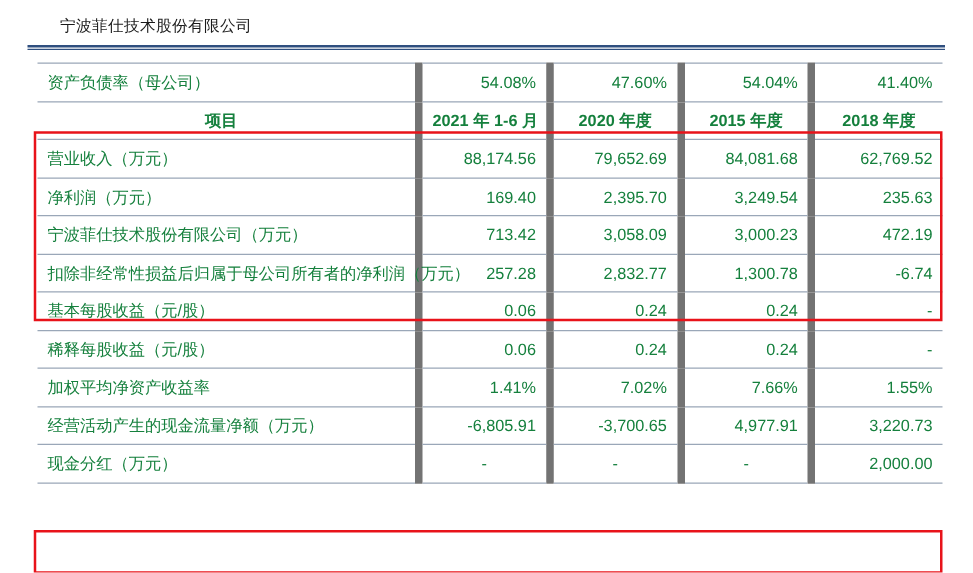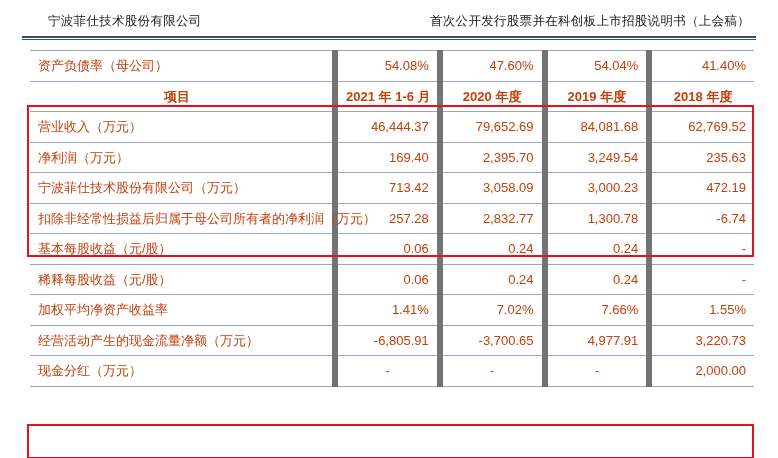--- a/index.html
+++ b/index.html
@@ -53,21 +53,21 @@
   
   .table-wrap {
     position: relative;
     margin: 10px 24px 0 30px;
   }
   table.fin {
     border-collapse: collapse;
     width: 100%;
     table-layout: fixed;
     font-size: 13px;
-    color: #c2410c;
+    color: #15803d;
   }
   table.fin col.c-label { width: 305px; }
   table.fin col.c-num   { width: auto; }
 
   table.fin td {
     border-bottom: 1px solid #9aa7b8;
     padding: 6px 8px;
     vertical-align: middle;
     line-height: 1.35;
     white-space: nowrap;
@@ -126,21 +126,20 @@
   }
 </style>
 </head>
 <body>
 
 <div class="page">
 
   <div class="doc-header">
     <span class="company">宁波菲仕技术股份有限公司</span>
     <span class="spacer"></span>
-    <span class="subtitle">首次公开发行股票并在科创板上市招股说明书（上会稿）</span>
   </div>
   <div class="header-rule"></div>
   <div class="header-rule-thin"></div>
 
   <div class="table-wrap">
     <table class="fin">
       <colgroup>
         <col class="c-label">
         <col class="c-num">
         <col class="c-num">
@@ -153,27 +152,27 @@
           <td class="num vline">54.08%</td>
           <td class="num vline">47.60%</td>
           <td class="num vline">54.04%</td>
           <td class="num vline">41.40%</td>
         </tr>
 
         <tr class="head-row">
           <td class="label">项目</td>
           <td class="center vline">2021 年 1-6 月</td>
           <td class="center vline">2020 年度</td>
-          <td class="center vline">2019 年度</td>
+          <td class="center vline">2015 年度</td>
           <td class="center vline">2018 年度</td>
         </tr>
 
         <tr>
           <td class="label">营业收入（万元）</td>
-          <td class="num vline">46,444.37</td>
+          <td class="num vline">88,174.56</td>
           <td class="num vline">79,652.69</td>
           <td class="num vline">84,081.68</td>
           <td class="num vline">62,769.52</td>
         </tr>
 
         <tr>
           <td class="label">净利润（万元）</td>
           <td class="num vline">169.40</td>
           <td class="num vline">2,395.70</td>
           <td class="num vline">3,249.54</td>

